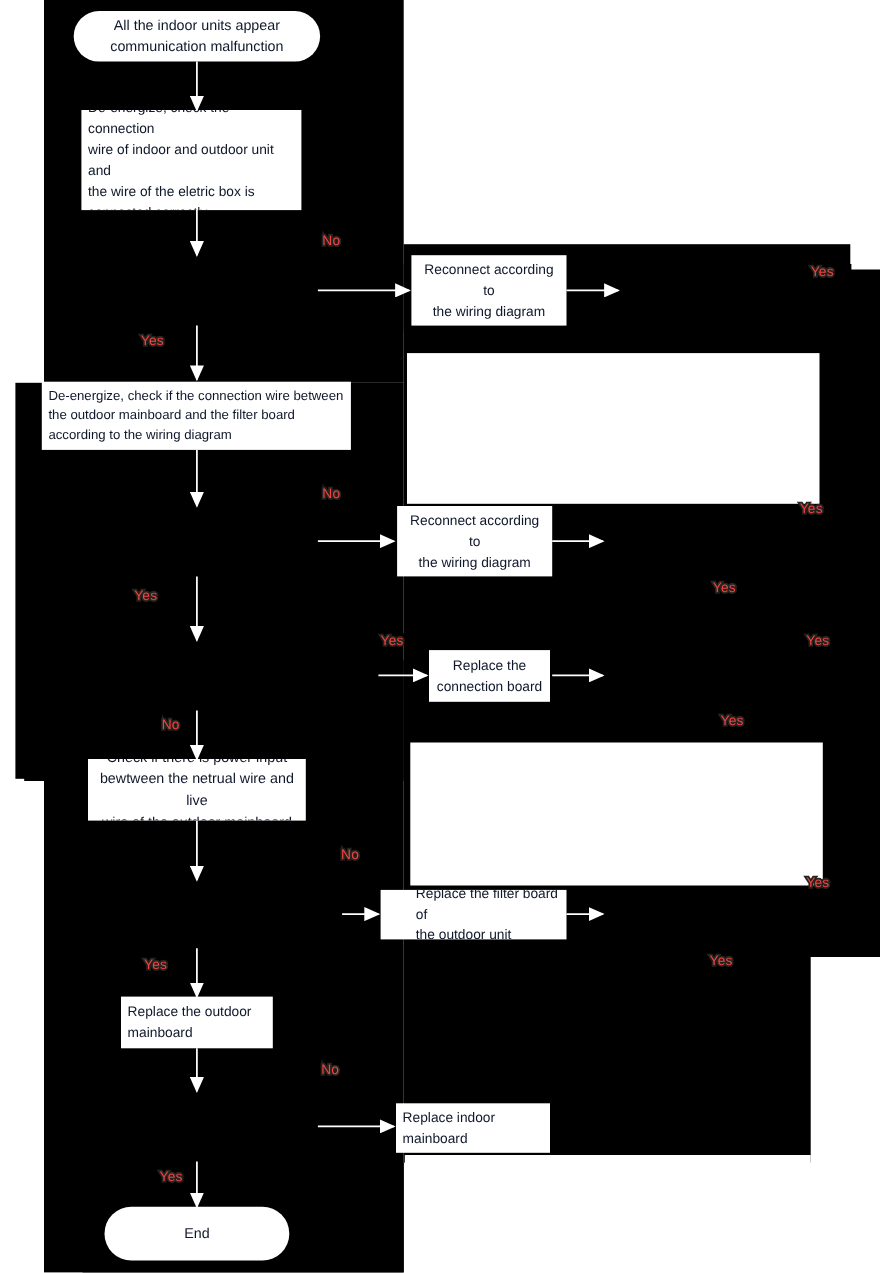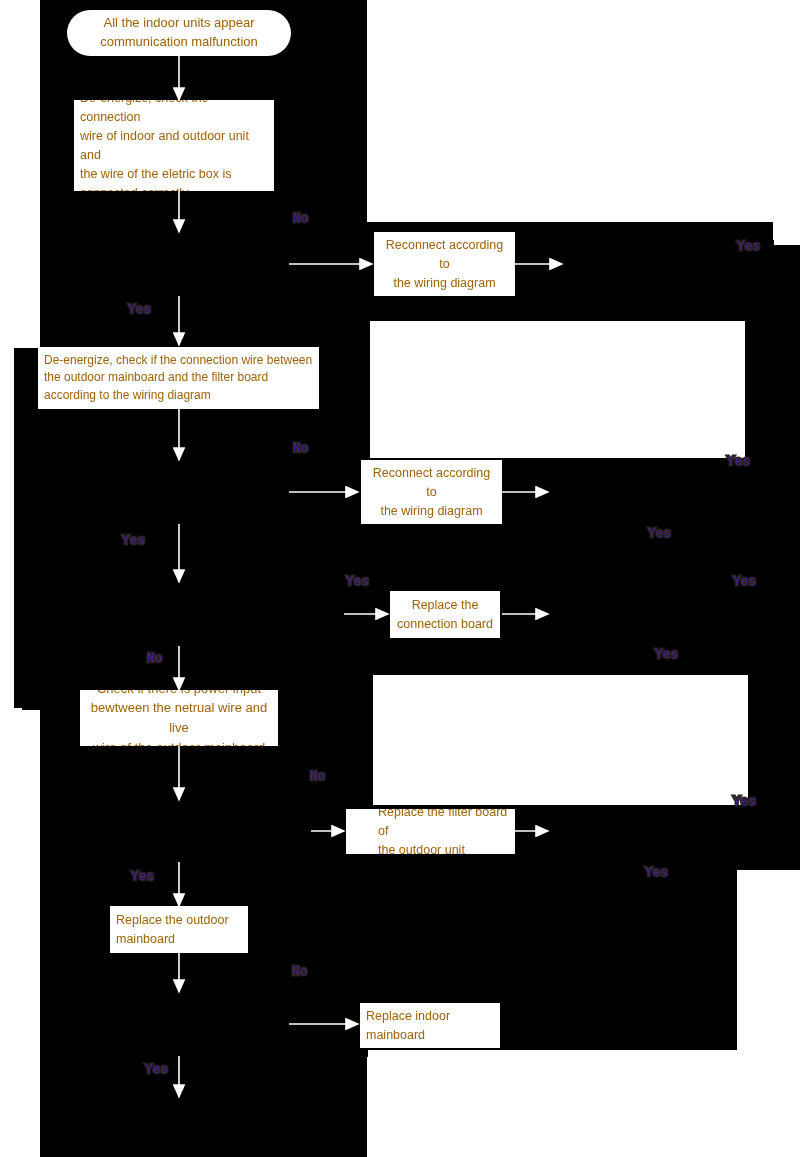--- a/index.html
+++ b/index.html
@@ -19,21 +19,21 @@
   
   .plate {
     position: absolute;
     background: #000000;
   }
   
   .node {
     position: absolute;
     box-sizing: border-box;
     background: #ffffff;
-    color: #a16207;
+    color: #0f172a;
     display: flex;
     align-items: center;
     justify-content: center;
     text-align: center;
     line-height: 1.45;
   }
   .terminator {
     border-radius: 999px;
     font-size: 13px;
   }
@@ -72,23 +72,23 @@
     align-items: center;
     justify-content: center;
     font-size: 12.5px;
     color: #000000;
     text-align: center;
     pointer-events: none;
   }
   
   .edge-label {
     position: absolute;
-    color: #4c1d95;
+    color: #ef4444;
     font-size: 12.5px;
-    font-family: Liberation Mono, monospace;
+    font-family: Liberation Sans, sans-serif;
     letter-spacing: 0.2px;
     -webkit-text-stroke: 3.2px #26231f;
     paint-order: stroke fill;
     white-space: nowrap;
   }
   
   .arrow-layer {
     position: absolute;
     left: 0;
     top: 0;
@@ -250,20 +250,21 @@
       <polygon points="0,32 110,0 220,32 110,64" fill="#ffffff"></polygon>
     </svg>
     <span class="dtext">Resume communication?</span>
   </div>
 
   <div class="node process" style="left:360px; top:1003px; width:140px; height:45px;">Replace indoor
   mainboard</div>
 
   <div class="node blank" style="left:368px; top:1050px; width:369px; height:17px;"></div>
 
+  <div class="node terminator" style="left:95px; top:1097px; width:168px; height:49px;">End</div>
 
   <span class="edge-label" style="left:293px; top:212px;">No</span>
   <span class="edge-label" style="left:128px; top:303px;">Yes</span>
   <span class="edge-label" style="left:737px; top:240px;">Yes</span>
 
   <span class="edge-label" style="left:293px; top:442px;">No</span>
   <span class="edge-label" style="left:122px; top:534px;">Yes</span>
   <span class="edge-label" style="left:648px; top:527px;">Yes</span>
   <span class="edge-label" style="left:727px; top:455px;">Yes</span>
 

